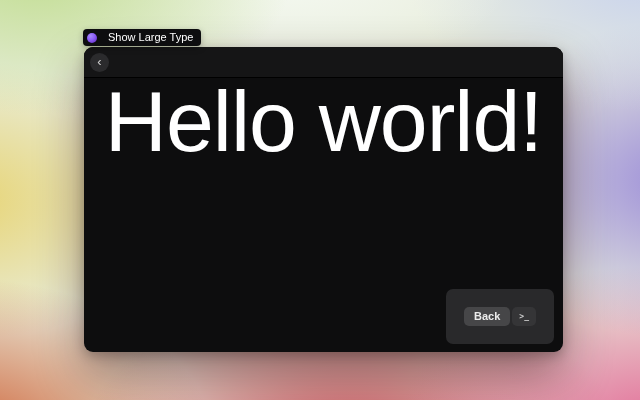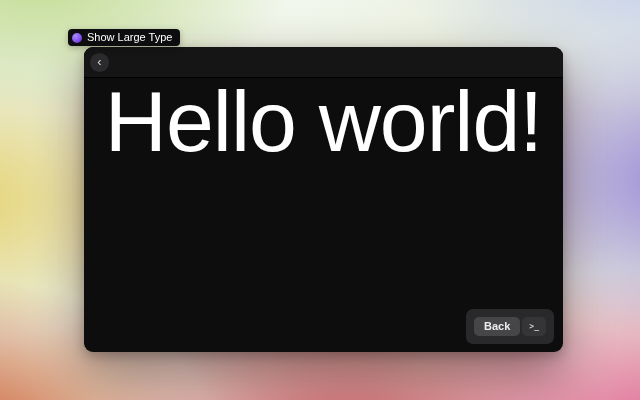--- a/index.html
+++ b/index.html
@@ -14,23 +14,23 @@
       radial-gradient(ellipse 52% 46% at 102% -6%, rgba(199,209,238,0.97), rgba(199,209,238,0) 74%),
       radial-gradient(ellipse 46% 52% at 106% 45%, rgba(152,136,216,0.95), rgba(152,136,216,0) 76%),
       radial-gradient(ellipse 52% 52% at 102% 106%, rgba(227,106,150,0.97), rgba(227,106,150,0) 76%),
       radial-gradient(ellipse 56% 52% at 55% 112%,  rgba(203,73,84,0.97),  rgba(203,73,84,0) 76%),
       radial-gradient(ellipse 52% 56% at -6% 112%,  rgba(204,86,41,0.97),  rgba(204,86,41,0) 76%),
       radial-gradient(ellipse 46% 46% at -6% 50%,   rgba(231,211,112,0.97), rgba(231,211,112,0) 76%);
   }
 
   .tooltip {
     position: absolute;
-    left: 68px; top: 29px;
+    left: 83px; top: 29px;
     height: 17px;
-    display: flex; align-items: center; gap: 5px;
+    display: flex; align-items: center; gap: 11px;
     background: #0d0d0f;
     border-radius: 4px;
     padding: 0 8px 0 4px;
     box-shadow: 0 2px 6px rgba(0,0,0,0.25);
     z-index: 3;
   }
   .tooltip .ext-icon {
     width: 10px; height: 10px;
     border-radius: 50%;
     background: radial-gradient(circle at 35% 30%, #a78bfa 0%, #8b5cf6 45%, #5b21b6 100%);
@@ -98,21 +98,21 @@
   .window-footer {
     position: absolute;
     right: 9px; bottom: 8px;
     display: flex;
   }
   .action-button {
     display: flex;
     align-items: stretch;
     background: #29292b;
     border-radius: 7px;
-    padding: 8px;
+    padding: 18px;
     gap: 2px;
     cursor: pointer;
     margin-top: 38px;
   }
   .action-button .action-label {
     background: #464648;
     border-radius: 5px;
     color: #ececec;
     font-size: 11px;
     font-weight: 700;

